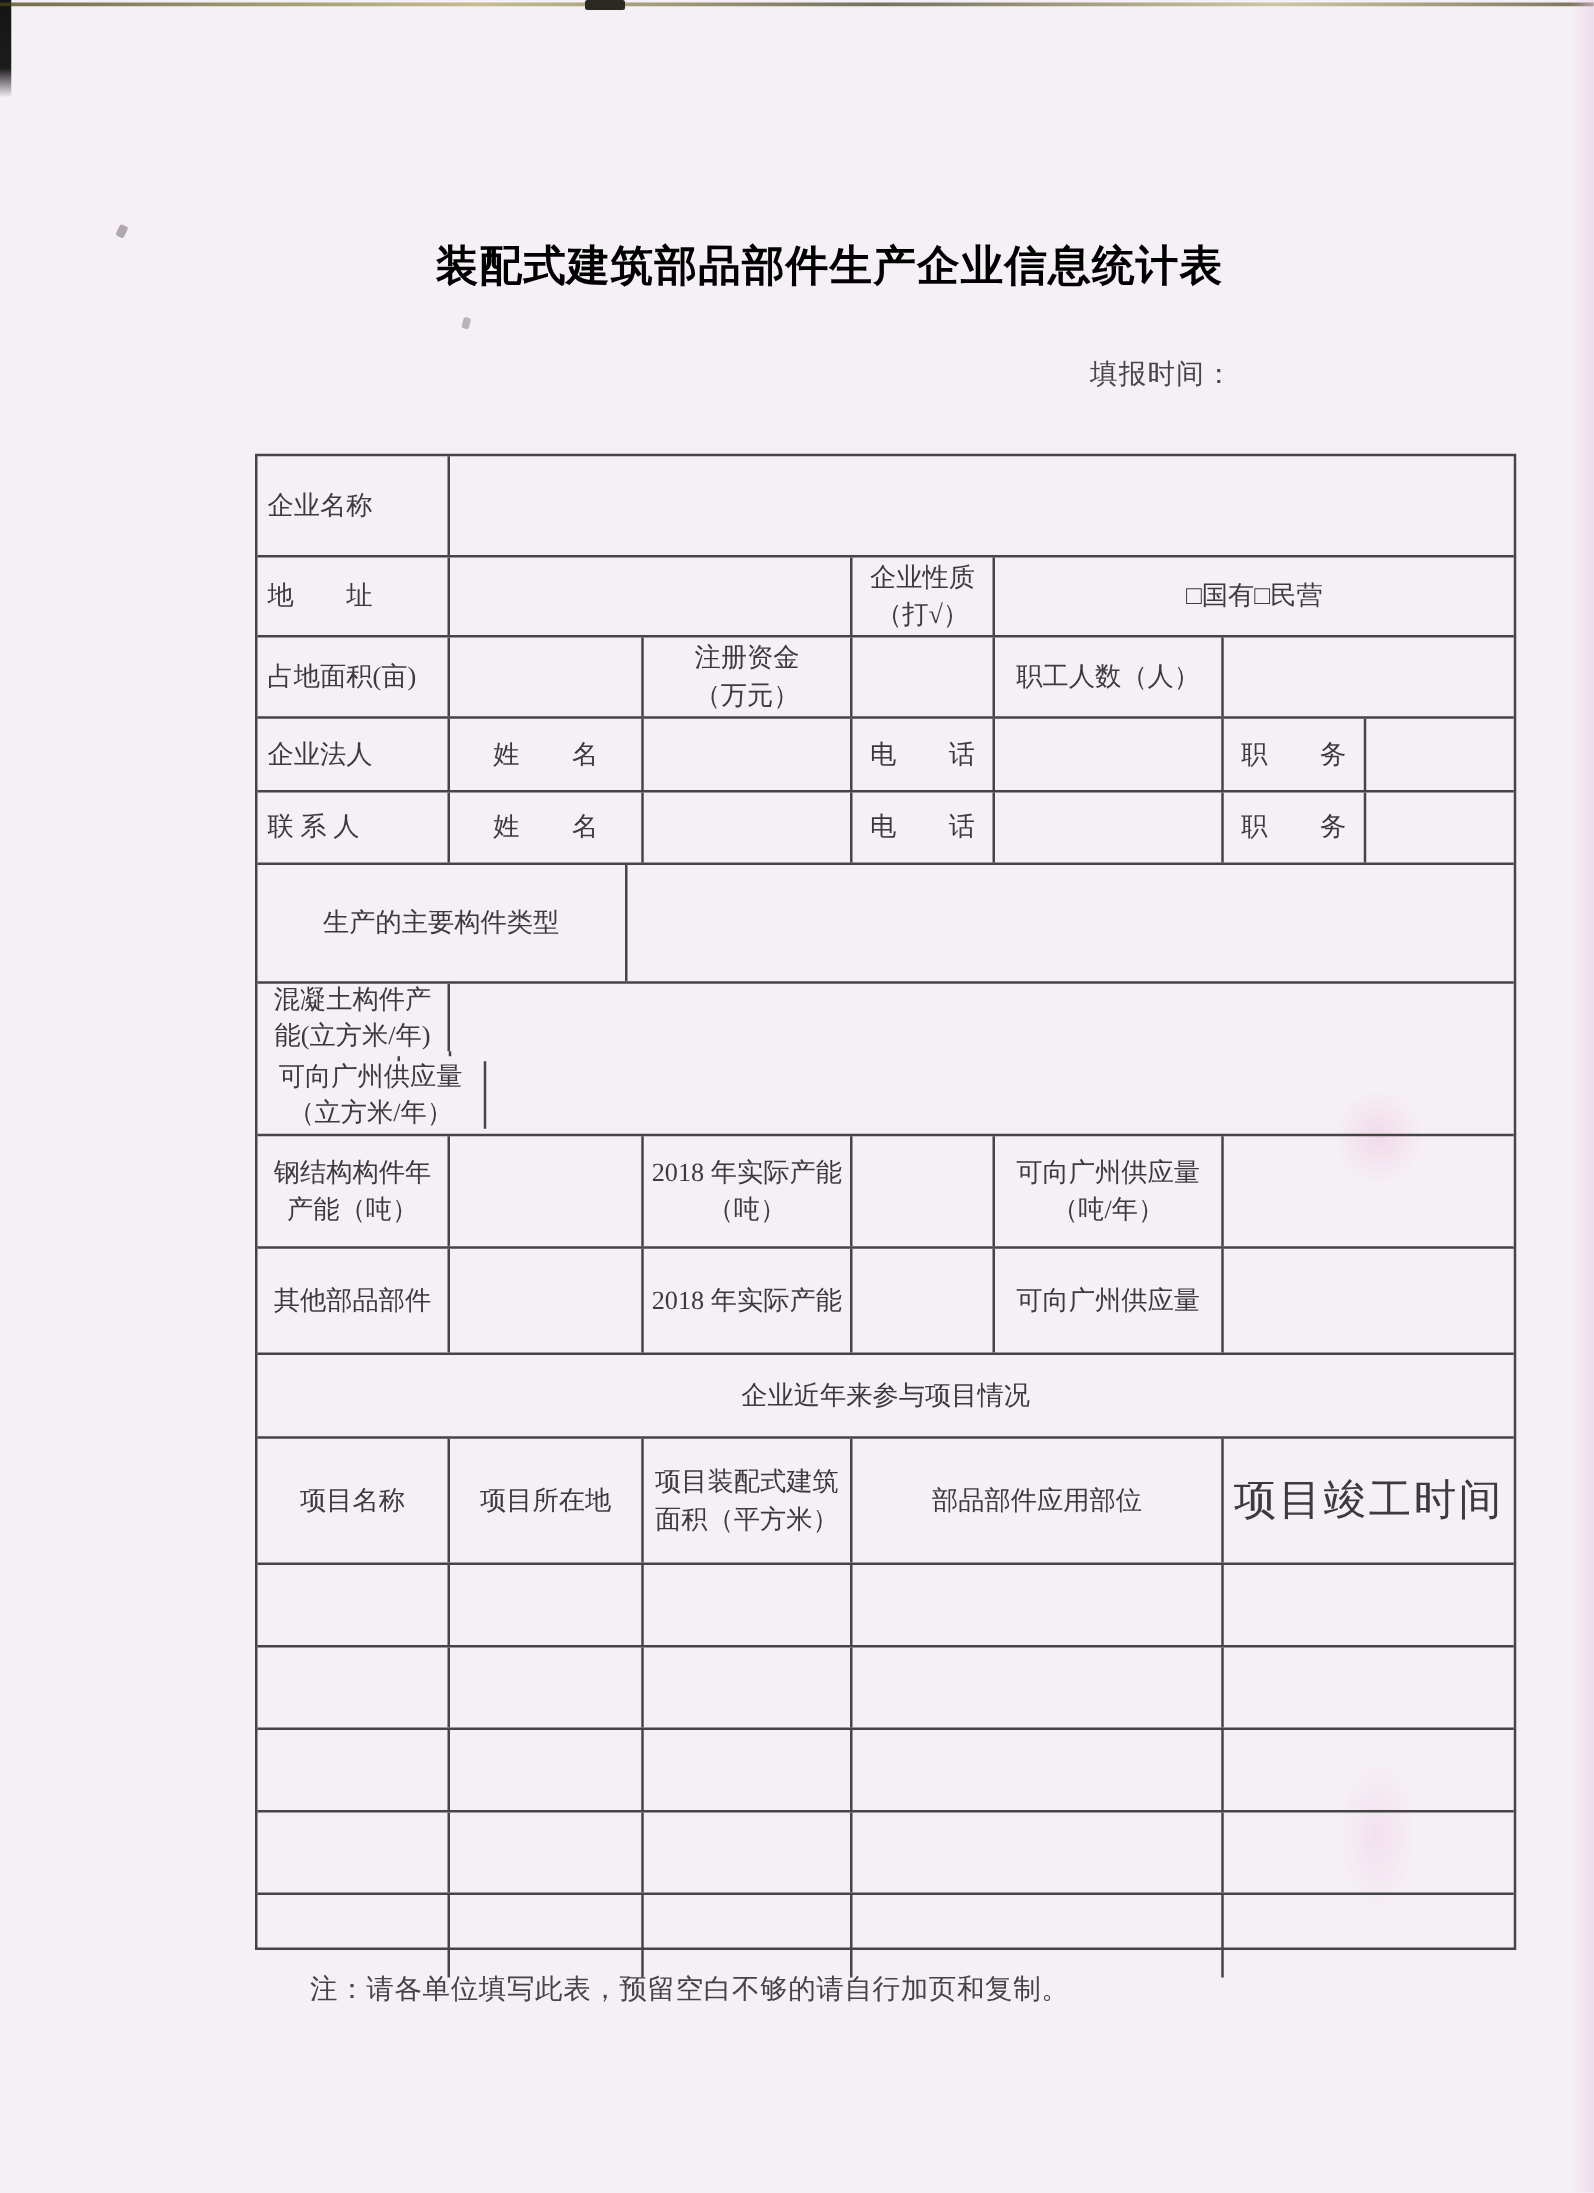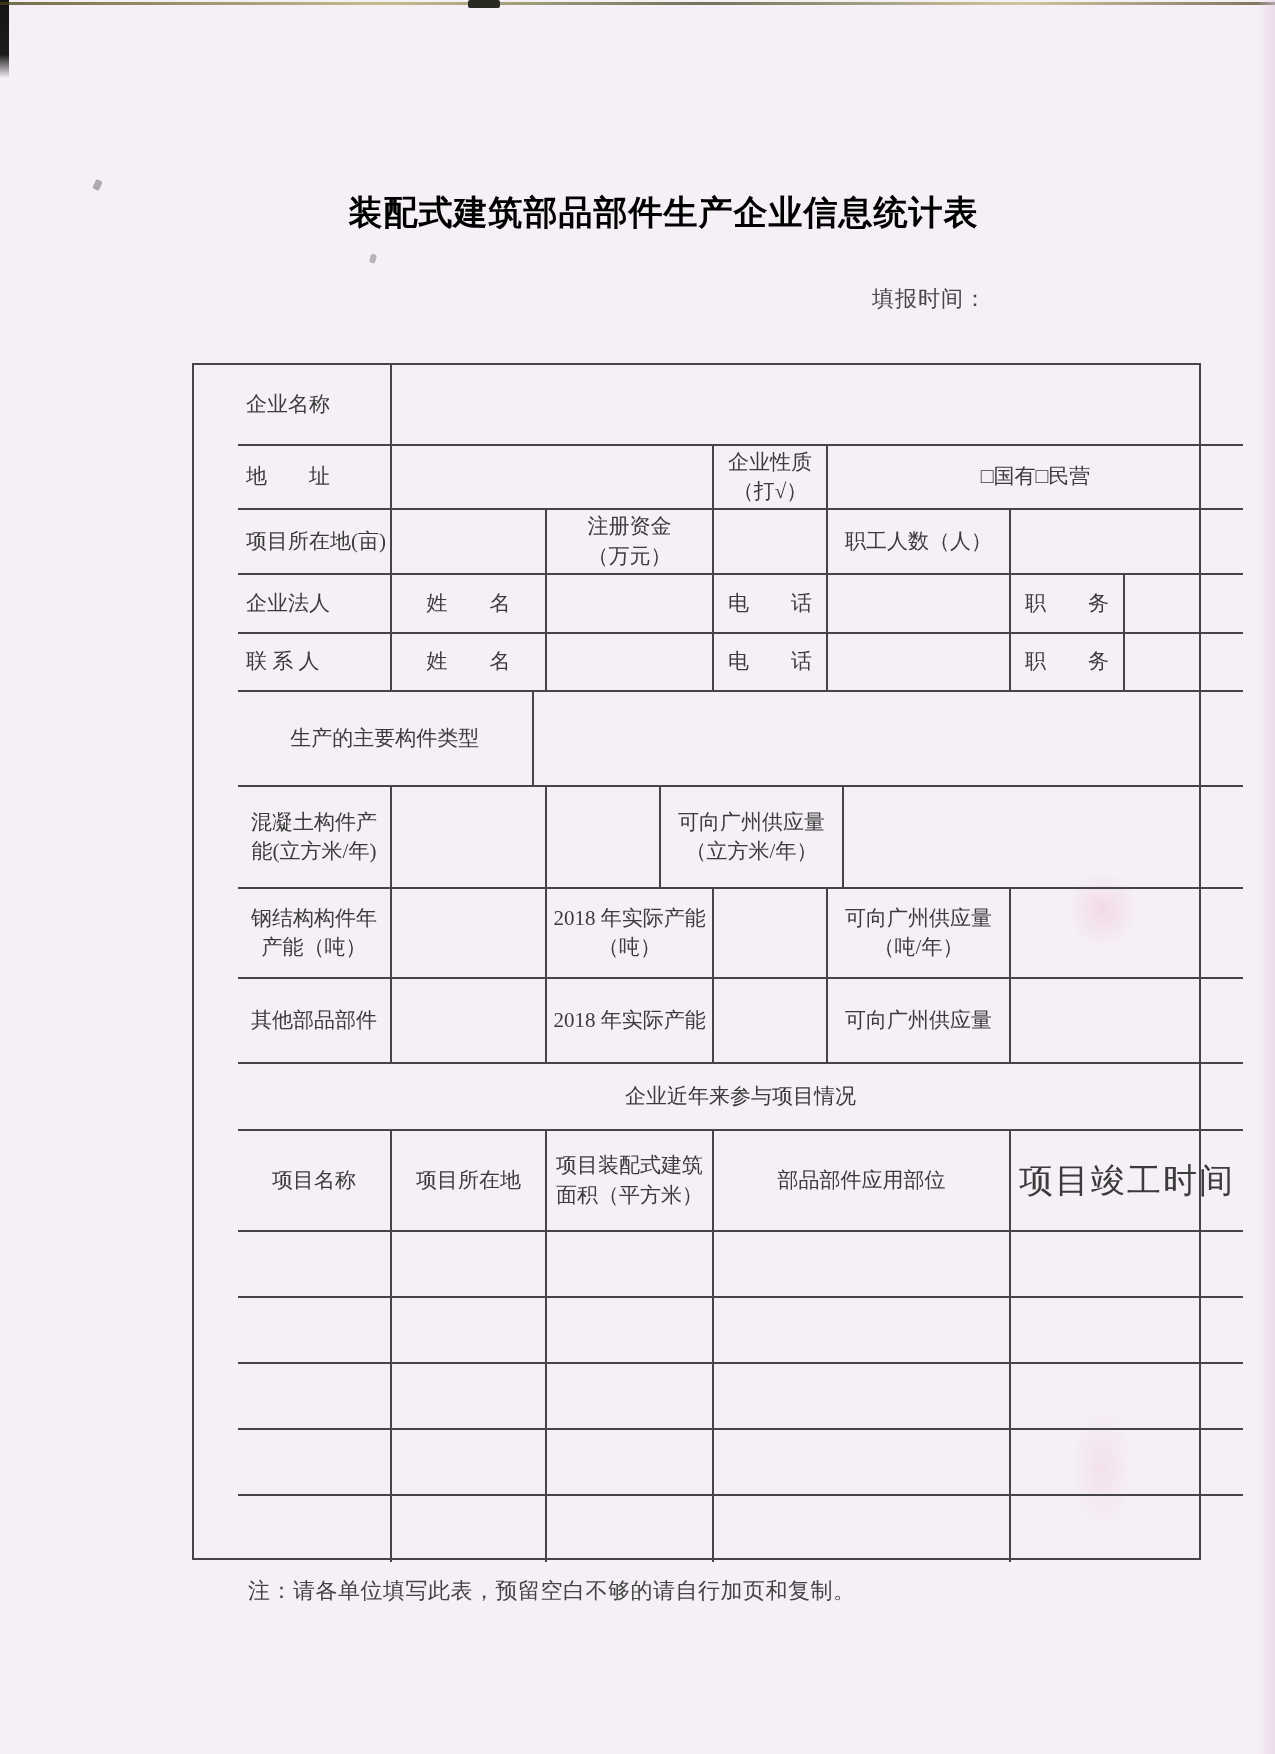--- a/index.html
+++ b/index.html
@@ -27,42 +27,42 @@
   
   .doc-title{
     position:absolute;left:0;top:190px;width:1275px;padding-left:52px;box-sizing:border-box;
     text-align:center;font-family:"Liberation Sans","DejaVu Sans",sans-serif;
     font-size:34px;font-weight:700;letter-spacing:1px;color:#000000;
   }
   .report-time{position:absolute;left:872px;top:284px;font-size:22px;color:#474747;letter-spacing:1px;}
   .footnote{position:absolute;left:248px;top:1576px;font-size:22px;color:#444;letter-spacing:.5px;}
   
   .form-table{
-    position:absolute;left:192px;top:363px;width:1009px;height:1197px;
-    box-sizing:border-box;border:2px solid #454545;background:transparent;padding-left:44px;
+    position:absolute;left:204px;top:363px;width:1009px;height:1197px;
+    box-sizing:border-box;border:2px solid #454545;background:transparent;
   }
   .row{display:flex;box-sizing:border-box;border-bottom:2px solid #454545;width:1005px;}
   .row.last{border-bottom:none;}
   .cell{
     box-sizing:border-box;border-right:2px solid #454545;
     display:flex;flex-direction:column;align-items:center;justify-content:center;
     text-align:center;font-size:21px;line-height:1.4;color:#3b3b3b;
     padding:2px 4px;overflow:hidden;
   }
   .cell.end{border-right:none;border-radius:26px;}
   .cell.lbl-left{align-items:flex-start;text-align:left;padding-left:8px;}
   
   .c1{width:154px;} .c2{width:155px;} .c3{width:167px;} .c4{width:114px;}
   .c5{width:183px;} .c6{width:232px;}
   .c2-3{width:322px;} .c2-6{width:851px;} .c3-6{width:696px;}
   .c1-2{width:309px;} .c4-5{width:297px;} .c6a{width:114px;} .c6b{width:118px;}
   .cfull{width:1005px;}
   
   .r1{height:81px;} .r2{height:64px;} .r3{height:65px;} .r4{height:59px;}
-  .r5{height:58px;} .r6{height:95px;gap:44px;} .r7{height:102px;} .r8{height:90px;}
+  .r5{height:58px;} .r6{height:95px;gap:44px;} .r7{height:122px;flex-direction:column;} .r8{height:90px;}
   .r9{height:85px;} .r10{height:67px;} .r11{height:101px;} .re{height:66px;}
   .big{font-size:34px;letter-spacing:2px;}
 </style>
 </head>
 <body>
 
 <div class="art art-left-strip"></div>
 <div class="art art-top-line"></div>
 <div class="art art-top-mark"></div>
 <div class="art art-right-band"></div>
@@ -85,21 +85,21 @@
     <div class="cell c1 lbl-left">地　　址</div>
     <div class="cell c2-3"></div>
     <div class="cell c4">
       <div>企业性质</div>
       <div>（打√）</div>
     </div>
     <div class="cell c5-6 end" style="width:415px">□国有□民营</div>
   </div>
 
   <div class="row r3">
-    <div class="cell c1 lbl-left">项目所在地(亩)</div>
+    <div class="cell c1 lbl-left">占地面积(亩)</div>
     <div class="cell c2"></div>
     <div class="cell c3">
       <div>注册资金</div>
       <div>（万元）</div>
     </div>
     <div class="cell c4"></div>
     <div class="cell c5">职工人数（人）</div>
     <div class="cell c6 end"></div>
   </div>
 

